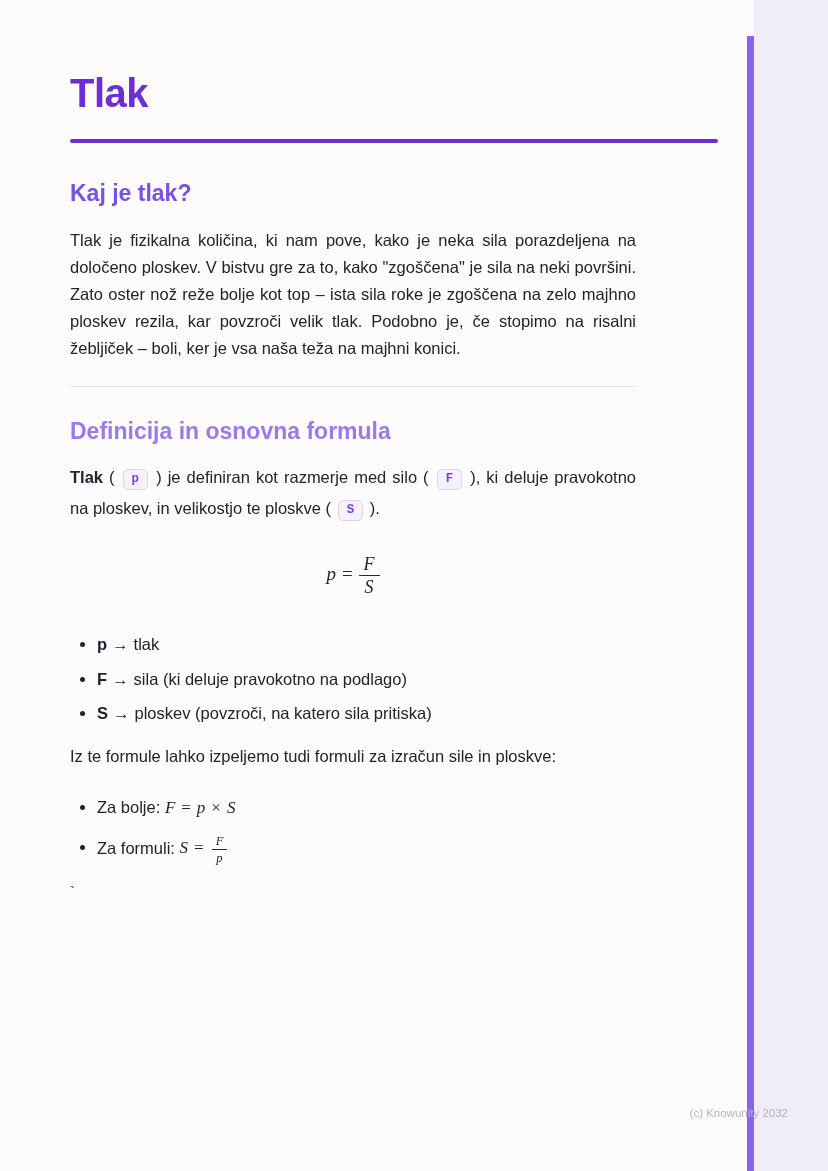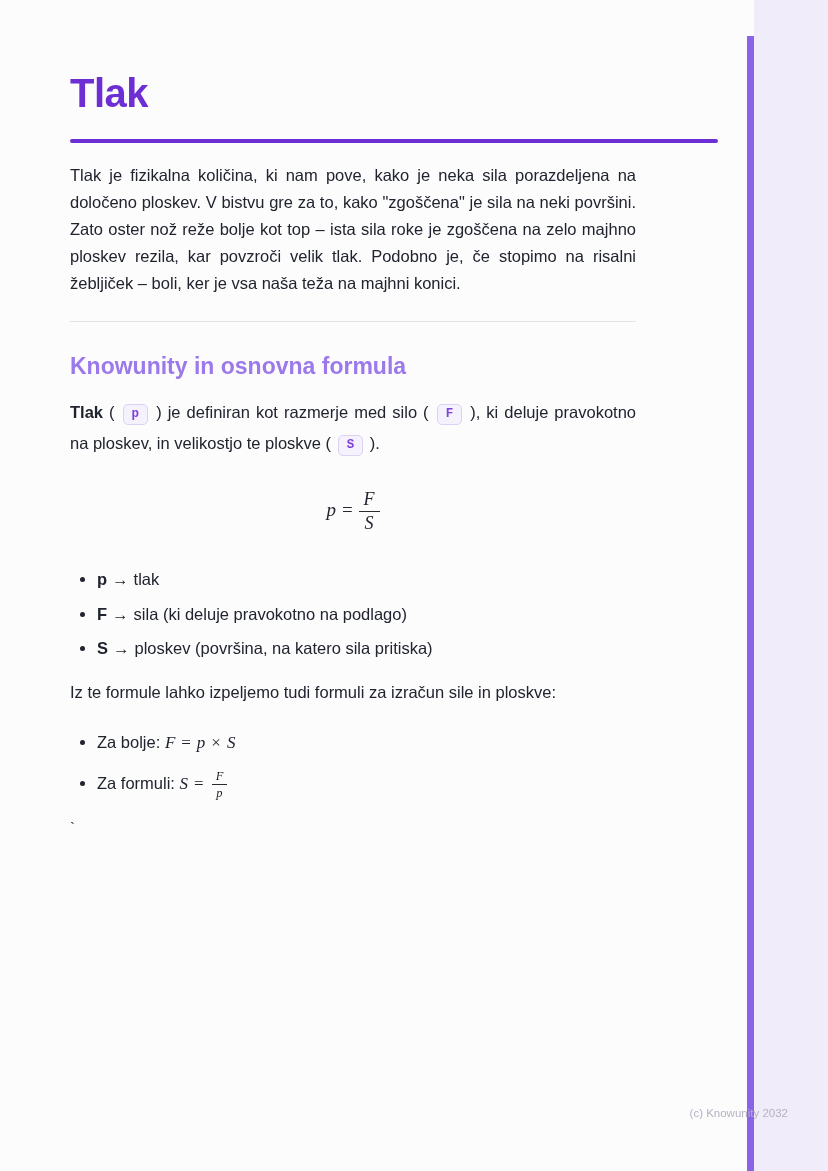--- a/index.html
+++ b/index.html
@@ -139,42 +139,43 @@
 
   <div class="gutter"></div>
   <div class="accent-bar"></div>
 
   <main class="content">
 
     <h1 class="title">Tlak</h1>
     <div class="title-rule"></div>
 
     <section>
+      <h2 class="h2 h2-a">Kaj je tlak?</h2>
       <p class="body justify">Tlak je fizikalna količina, ki nam pove, kako je neka sila porazdeljena na določeno ploskev. V bistvu gre za to, kako "zgoščena" je sila na neki površini. Zato oster nož reže bolje kot top – ista sila roke je zgoščena na zelo majhno ploskev rezila, kar povzroči velik tlak. Podobno je, če stopimo na risalni žebljiček – boli, ker je vsa naša teža na majhni konici.</p>
     </section>
 
     <hr class="divider">
 
     <section>
-      <h2 class="h2 h2-b">Knowunity in osnovna formula</h2>
+      <h2 class="h2 h2-b">Definicija in osnovna formula</h2>
 
       <p class="body justify def-par"><strong>Tlak</strong><span> ( </span><code class="chip">p</code><span> ) je definiran kot razmerje med silo ( </span><code class="chip">F</code><span> ), ki deluje pravokotno na ploskev, in velikostjo te ploskve ( </span><code class="chip">S</code><span> ).</span></p>
 
 
       <div class="formula-block">
         <span class="math"><span class="mi">p</span><span class="mo">=</span><span class="frac">
               <span class="num mi">F</span>
               <span class="den mi">S</span>
             </span></span>
       </div>
 
       <ul class="list">
         <li><strong class="sym">p</strong><span class="arrow">→</span><span>tlak</span></li>
         <li><strong class="sym">F</strong><span class="arrow">→</span><span>sila (ki deluje pravokotno na podlago)</span></li>
-        <li><strong class="sym">S</strong><span class="arrow">→</span><span>ploskev (površina, na katero sila pritiska)</span></li>
+        <li><strong class="sym">S</strong><span class="arrow">→</span><span>ploskev (povzroči, na katero sila pritiska)</span></li>
       </ul>
 
       <p class="body">Iz te formule lahko izpeljemo tudi formuli za izračun sile in ploskve:</p>
 
       <ul class="list list-derived">
         <li><span>Za bolje: </span><span class="math inline-math"><span class="mi">F</span><span class="mo">=</span><span class="mi">p</span><span class="mo">×</span><span class="mi">S</span></span></li>
         <li><span>Za formuli: </span><span class="math inline-math"><span class="mi">S</span><span class="mo">=</span><span class="sfrac">
                 <span class="num mi">F</span>
                 <span class="den mi">p</span>
               </span></span></li>

